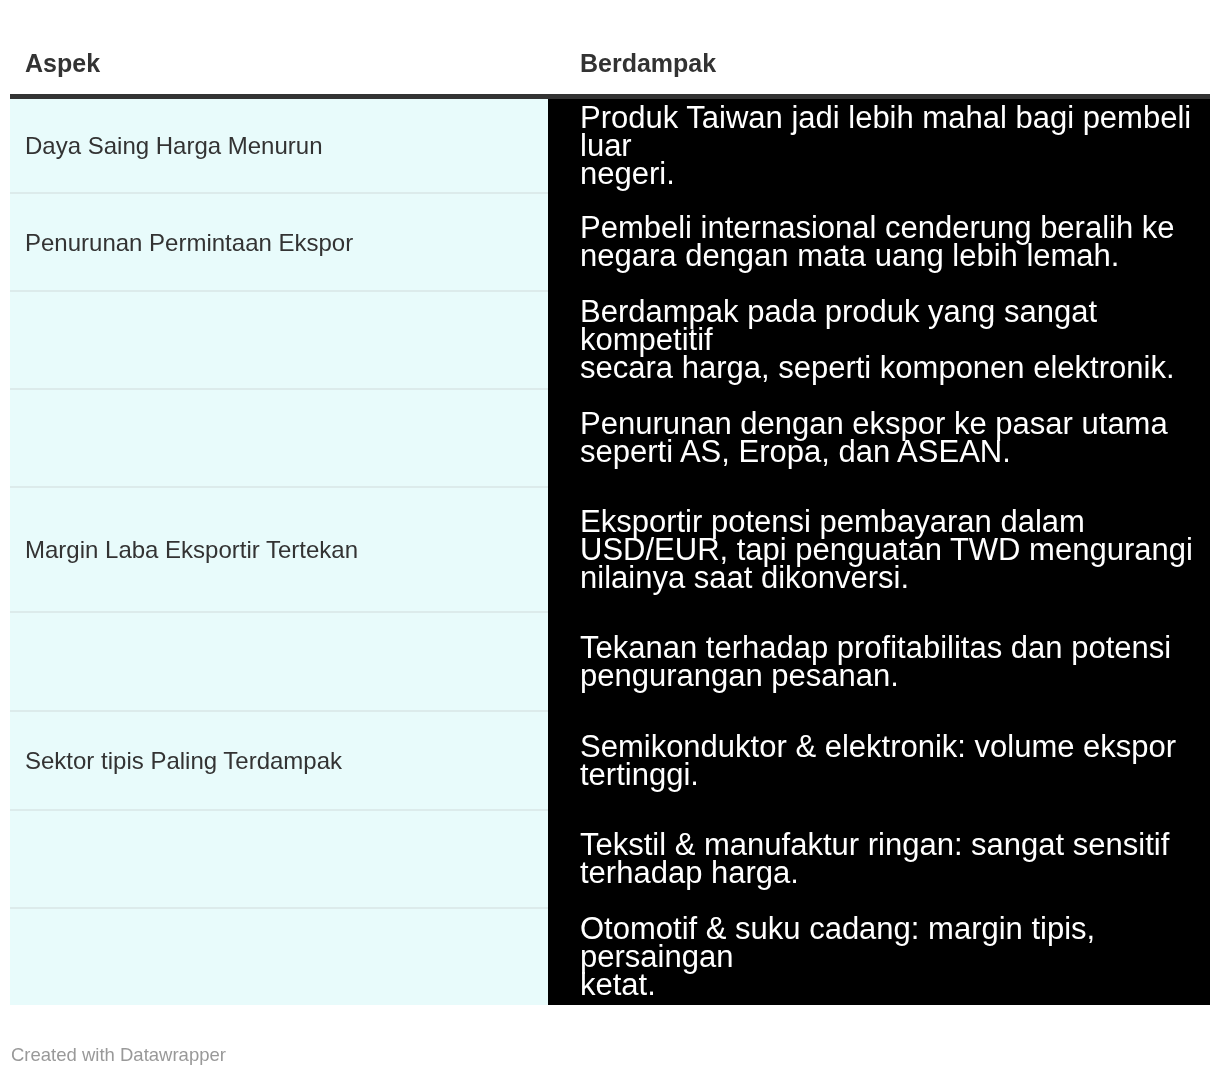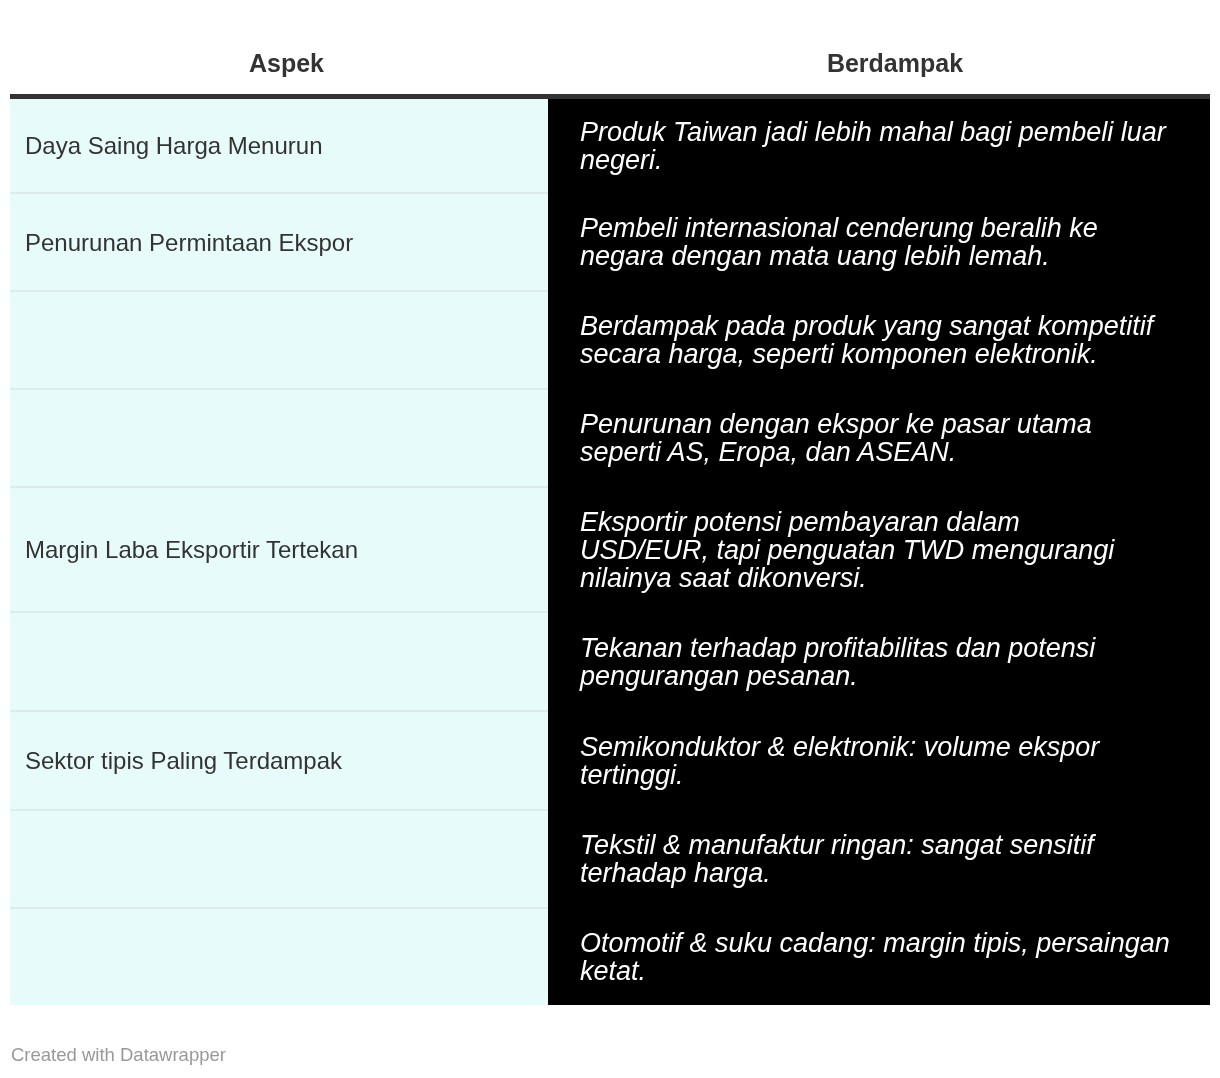--- a/index.html
+++ b/index.html
@@ -18,21 +18,21 @@
   }
   table.dw-table {
     border-collapse: collapse;
     table-layout: fixed;
     width: 1200px;
   }
   col.col-aspek { width: 538px; }
   col.col-pen   { width: 662px; }
 
   thead th {
-    text-align: center;
+    text-align: left;
     vertical-align: bottom;
     font-size: 25px;
     font-weight: bold;
     color: var(--header-text, #333333);
     height: 96px;
     box-sizing: border-box;
     padding: 6px 0 16px 0;
     border-bottom: 5px solid var(--header-border, #333333);
     margin-top: 41px;
   }
@@ -53,26 +53,25 @@
     line-height: 29px;
     padding: 0 8px 0 15px;
     vertical-align: middle;
     border-bottom: 2px solid var(--separator, #dcebeb);
   }
   tbody tr:last-child td.td-aspek { border-bottom: none; }
 
   td.td-pen {
     background: var(--pen-bg, #000000);
     color: var(--pen-text, #ffffff);
-    font-size: 27px;
+    font-size: 31px;
     line-height: 28px;
     padding: 0 16px 0 32px;
     vertical-align: middle;
     white-space: pre-line;
-    font-style: italic;
   }
 
   .footer {
     margin: 39px 0 0 1px;
     font-size: 18.5px;
     color: var(--footer-text, #999999);
   }
   .footer a {
     color: var(--footer-text, #999999);
     text-decoration: none;

